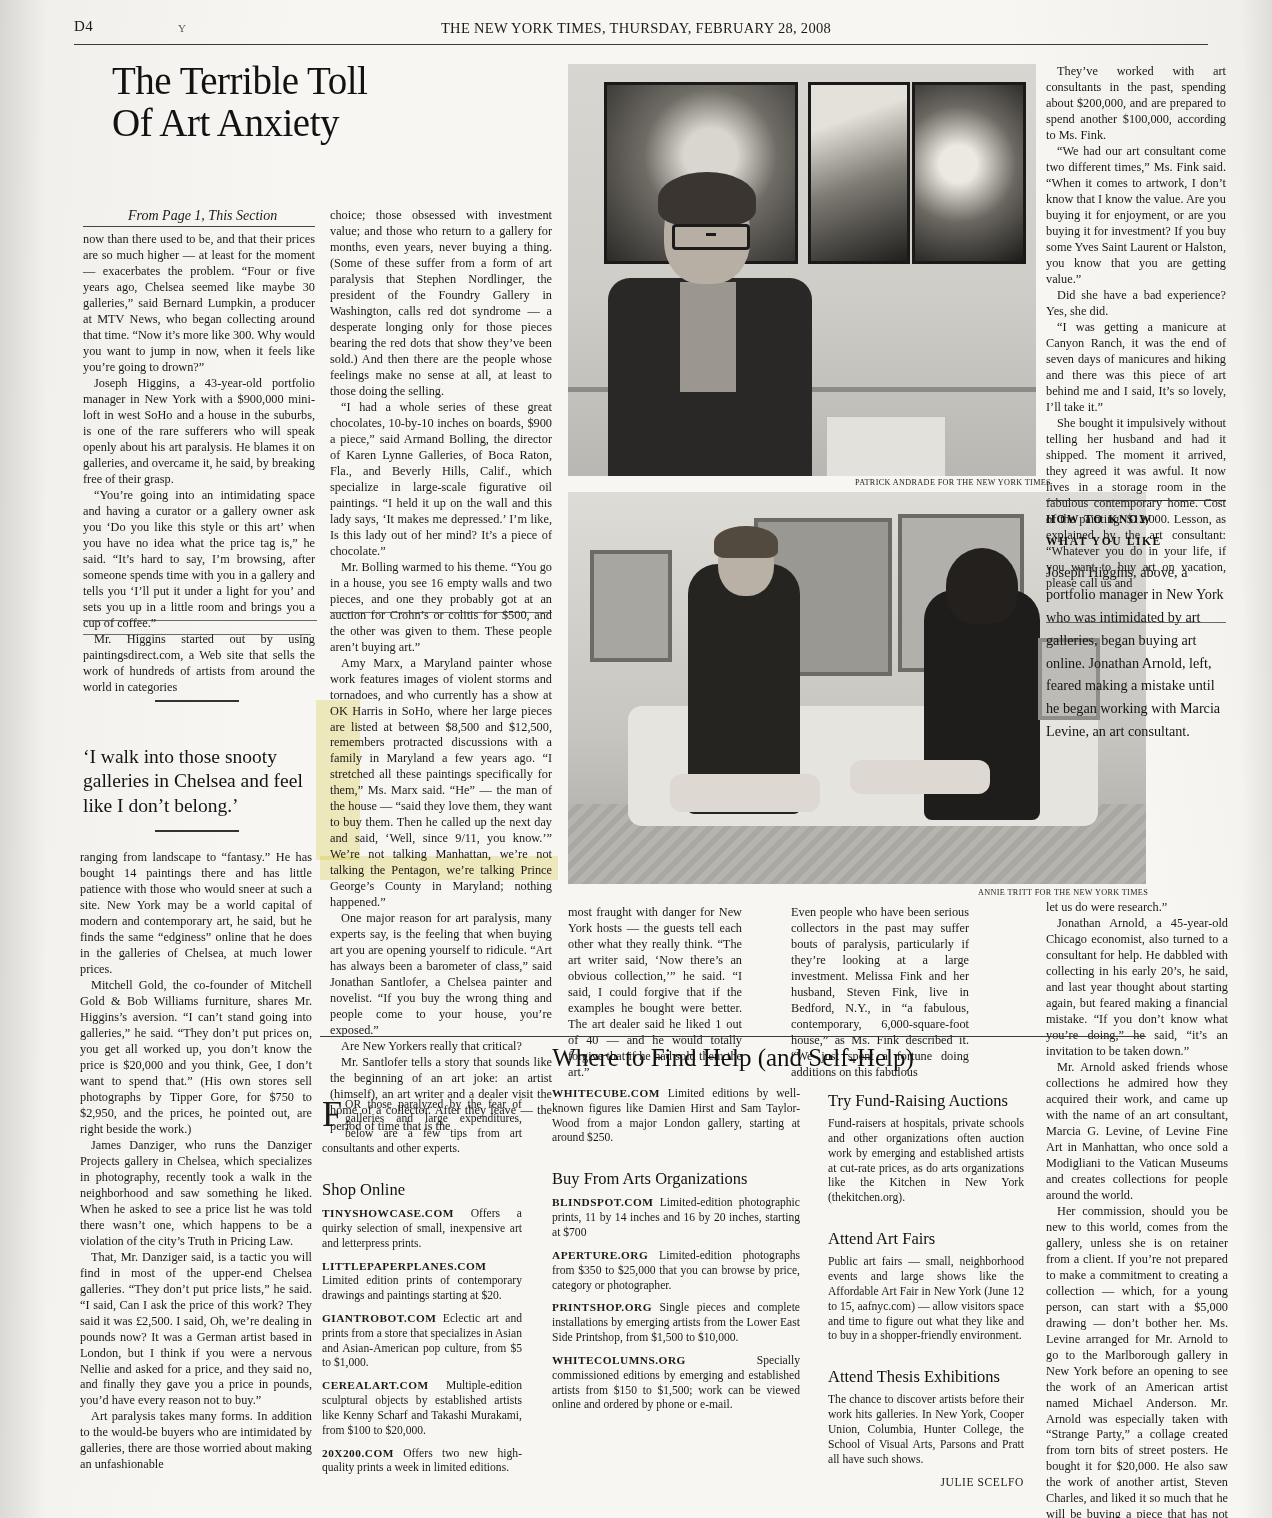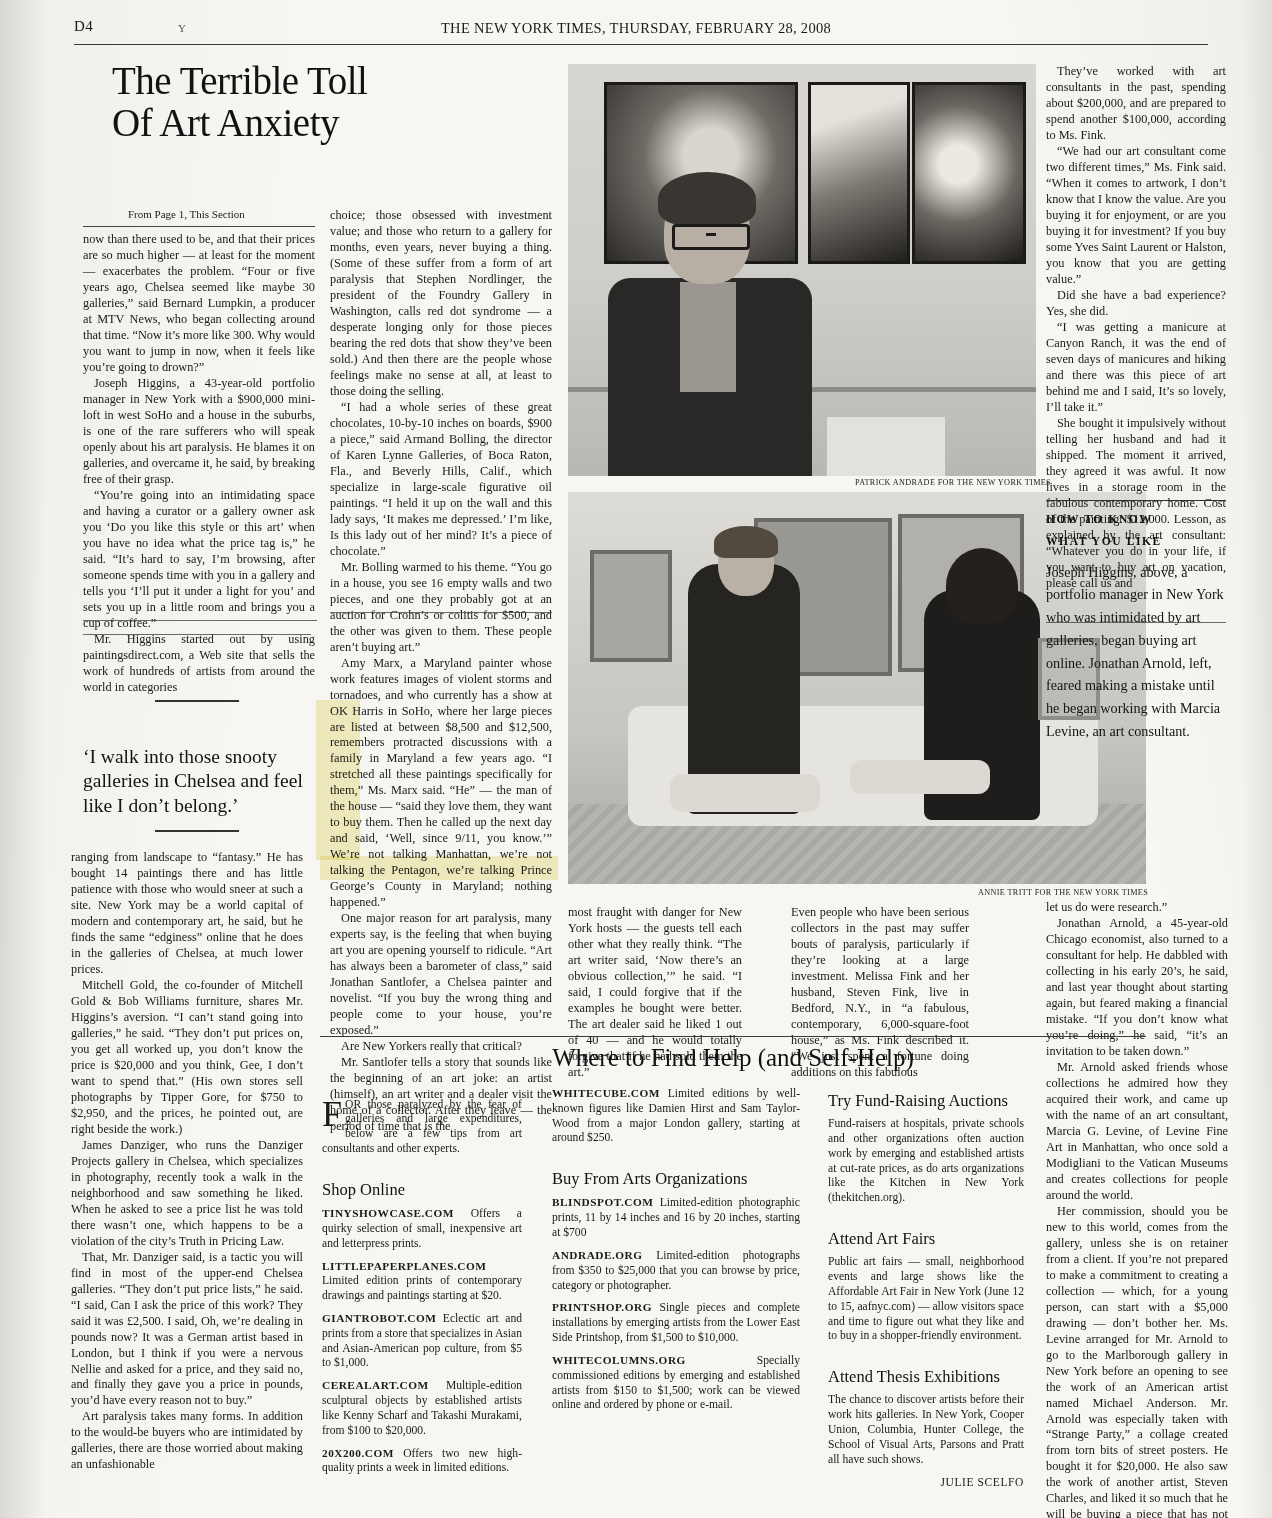--- a/index.html
+++ b/index.html
@@ -59,42 +59,43 @@
     font-size: 39px;
     line-height: 1.08;
     letter-spacing: -0.5px;
     color: #121212;
   }
   .headline .l2 { display:block; }
   .from-line {
     position: absolute;
     left: 128px; top: 208px;
     width: 190px;
-    font-size: 11px;
+    font-style: italic;
+    font-size: 14px;
   }
   .rule-underfrom {
     position: absolute; left: 83px; top: 226px; width: 232px;
     border-top: 1px solid #444;
   }
   
   .col {
     position: absolute;
     font-size: 12.3px;
     line-height: 1.3;
     text-align: justify;
     text-justify: inter-word;
     hyphens: auto;
     color: #191919;
   }
   .col p { margin: 0; text-indent: 11px; }
   .col p.noind { text-indent: 0; }
 
   #col1 { left: 83px;  top: 232px; width: 232px; }
   #col2 { left: 330px; top: 208px; width: 222px; }
-  #col1b { left: 71px; top: 850px; width: 232px; }
+  #col1b { left: 80px; top: 850px; width: 232px; }
 
   
   .pullquote {
     position: absolute;
     left: 83px; top: 726px; width: 232px;
     font-size: 19.5px;
     line-height: 1.25;
     font-family: "Liberation Serif", serif;
     color: #141414;
     margin-top: 19px;
@@ -444,21 +445,21 @@
     <div class="help-entry">
       <span class="smallcaps">WHITECUBE.COM</span>
       <span>Limited editions by well-known figures like Damien Hirst and Sam Taylor-Wood from a major London gallery, starting at around $250.</span>
     </div>
     <div class="help-sub">Buy From Arts Organizations</div>
     <div class="help-entry">
       <span class="smallcaps">BLINDSPOT.COM</span>
       <span>Limited-edition photographic prints, 11 by 14 inches and 16 by 20 inches, starting at $700</span>
     </div>
     <div class="help-entry">
-      <span class="smallcaps">ANDRADE.ORG</span>
+      <span class="smallcaps">APERTURE.ORG</span>
       <span>Limited-edition photographs from $350 to $25,000 that you can browse by price, category or photographer.</span>
     </div>
     <div class="help-entry">
       <span class="smallcaps">PRINTSHOP.ORG</span>
       <span>Single pieces and complete installations by emerging artists from the Lower East Side Printshop, from $1,500 to $10,000.</span>
     </div>
     <div class="help-entry">
       <span class="smallcaps">WHITECOLUMNS.ORG</span>
       <span>Specially commissioned editions by emerging and established artists from $150 to $1,500; work can be viewed online and ordered by phone or e-mail.</span>
     </div>

